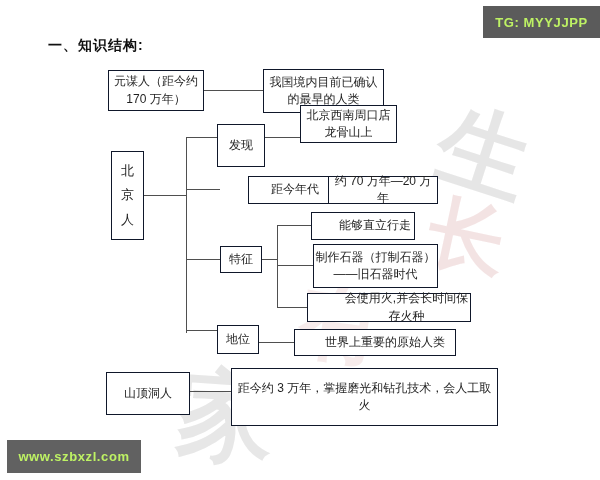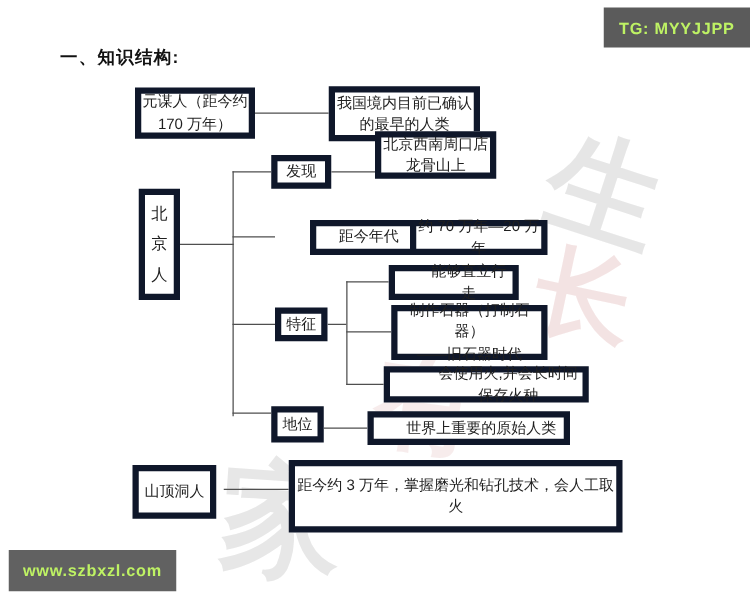--- a/index.html
+++ b/index.html
@@ -24,39 +24,39 @@
     letter-spacing:1px;z-index:3;
   }
   
   .wm{position:absolute;z-index:0;font-weight:bold;pointer-events:none;}
   #wm1{left:438px;top:92px;font-size:92px;color:#cfcfcf;opacity:.5;transform:rotate(18deg);}
   #wm2{left:428px;top:186px;font-size:78px;color:#e6c2c2;opacity:.45;transform:rotate(12deg);}
   #wm3{left:300px;top:268px;font-size:84px;color:#ecd2d2;opacity:.4;transform:rotate(8deg);}
   #wm4{left:176px;top:352px;font-size:98px;color:#d4d4d4;opacity:.55;transform:rotate(4deg);}
   
   .node{
-    position:absolute;background:#ffffff;border:5px solid #0f172a;
+    position:absolute;background:#ffffff;border:1px solid #0f172a;
     display:flex;align-items:center;justify-content:center;
     text-align:center;font-size:12px;line-height:1.45;
     white-space:pre-line;z-index:2;box-sizing:border-box;
   }
   #n-yuanmou   {left:108px;top:70px; width:96px; height:41px;}
   #n-earliest  {left:263px;top:69px; width:121px;height:44px;}
   #n-beijing   {left:111px;top:151px;width:33px; height:89px;font-size:13px;line-height:1.85;}
-  #n-faxian    {left:217px;top:124px;width:48px; height:27px;}
+  #n-faxian    {left:217px;top:124px;width:48px; height:43px;}
   #n-zhoukou   {left:300px;top:105px;width:97px; height:38px;}
   #n-agelab    {left:220px;top:176px;width:94px; height:28px;margin-left:28px;}
   #n-ageval    {left:328px;top:176px;width:110px;height:28px;}
   #n-tezheng   {left:220px;top:246px;width:42px; height:27px;}
   #n-walk      {left:311px;top:212px;width:104px;height:28px;padding-left:24px;}
   #n-tools     {left:313px;top:244px;width:125px;height:44px;}
   #n-fire      {left:307px;top:293px;width:164px;height:29px;padding-left:35px;}
   #n-diwei     {left:217px;top:325px;width:42px; height:29px;}
   #n-world     {left:294px;top:329px;width:162px;height:27px;padding-left:20px;}
-  #n-shanding  {left:106px;top:372px;width:67px; height:43px;}
+  #n-shanding  {left:106px;top:372px;width:84px; height:43px;}
   #n-sdddesc   {left:231px;top:368px;width:267px;height:58px;}
   
   .line{position:absolute;background:#4f4f4f;z-index:1;}
   #l-yuanmou   {left:203px;top:90px; width:60px;height:1px;}
   #l-bj-h      {left:143px;top:195px;width:44px;height:1px;}
   #l-trunk     {left:186px;top:137px;width:1px; height:196px;}
   #l-fx-in     {left:186px;top:137px;width:31px;height:1px;}
   #l-fx-out    {left:265px;top:137px;width:35px;height:1px;}
   #l-age-in    {left:186px;top:189px;width:34px;height:1px;}
   #l-age-out   {left:294px;top:189px;width:34px;height:1px;}

